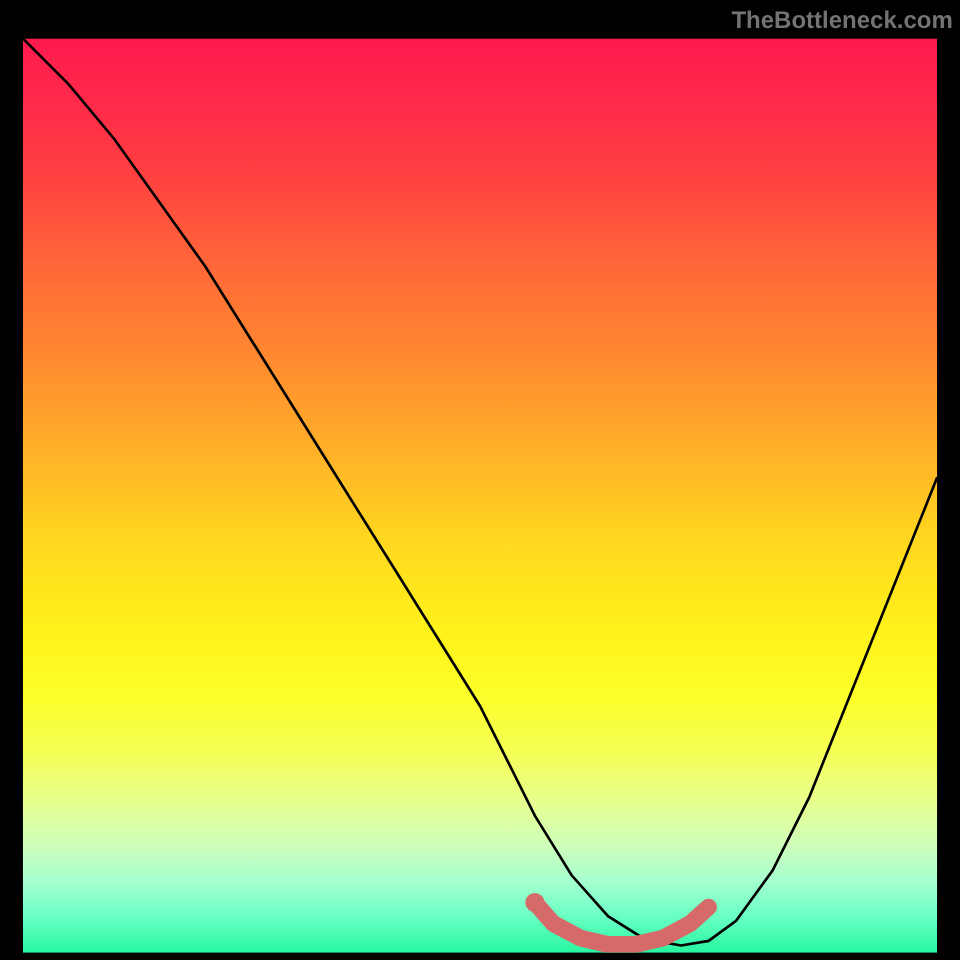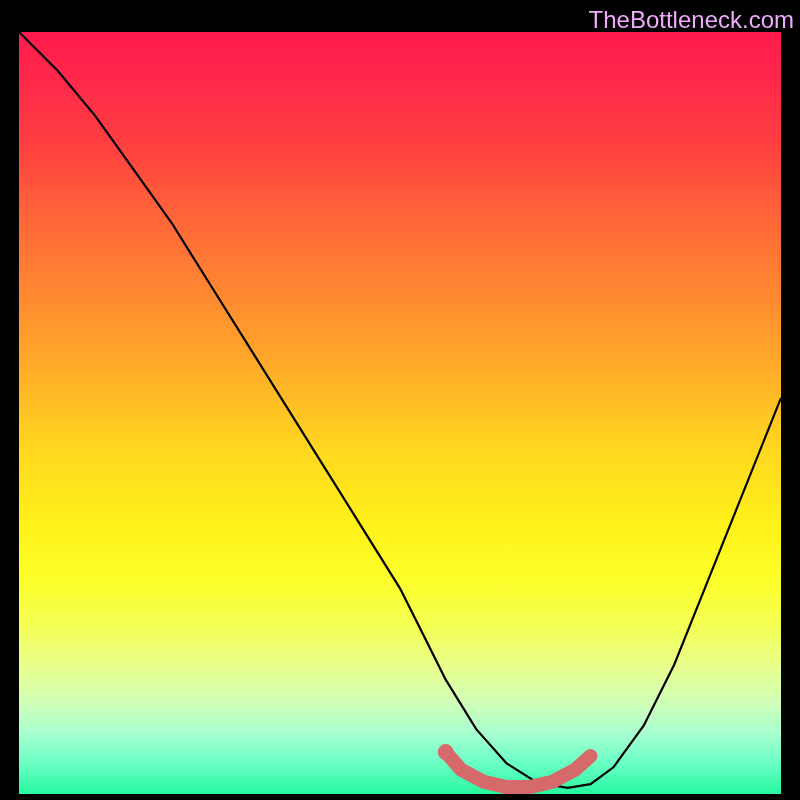--- a/index.html
+++ b/index.html
@@ -14,21 +14,21 @@
  #ffd81f 55%,
  #fff21a 65%,
  #fcff2a 72%,
  #f4ff55 78%,
  #e9ff8a 83%,
  #d0ffb8 88%,
  #a8ffd0 92%,
  #6affc4 96%,
  #27f7a0 100%)}
 svg.curve{position:absolute;inset:0}
-.water{position:absolute;top:6px;right:6px;color:#f0abfc;font-size:24px;font-weight:400}
+.water{position:absolute;top:6px;right:6px;color:#737373;font-size:20px;font-weight:700}
 </style>
 </head>
 <body>
 
 <div class="water">TheBottleneck.com</div>
 
 <div class="frame">
   <div class="gradient"></div>
   <svg class="curve" viewBox="0 0 762 762" preserveAspectRatio="none">
     <path id="curvePath" fill="none" stroke="#000" stroke-width="2.2" d="M0.0 0.0 L38.1 38.1 L76.2 83.8 L114.3 137.2 L152.4 190.5 L190.5 251.5 L228.6 312.4 L266.7 373.4 L304.8 434.3 L342.9 495.3 L381.0 556.3 L403.9 602.0 L426.7 647.7 L457.2 697.2 L487.7 731.5 L518.2 750.6 L548.6 755.9 L571.5 752.1 L594.4 735.3 L624.8 693.4 L655.3 632.5 L685.8 556.3 L716.3 480.1 L746.8 403.9 L762.0 365.8 "></path>

